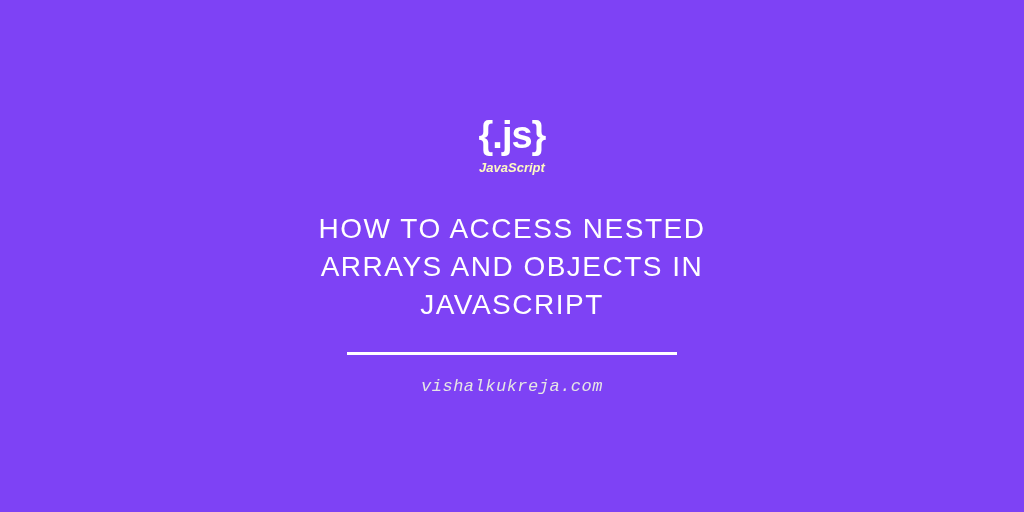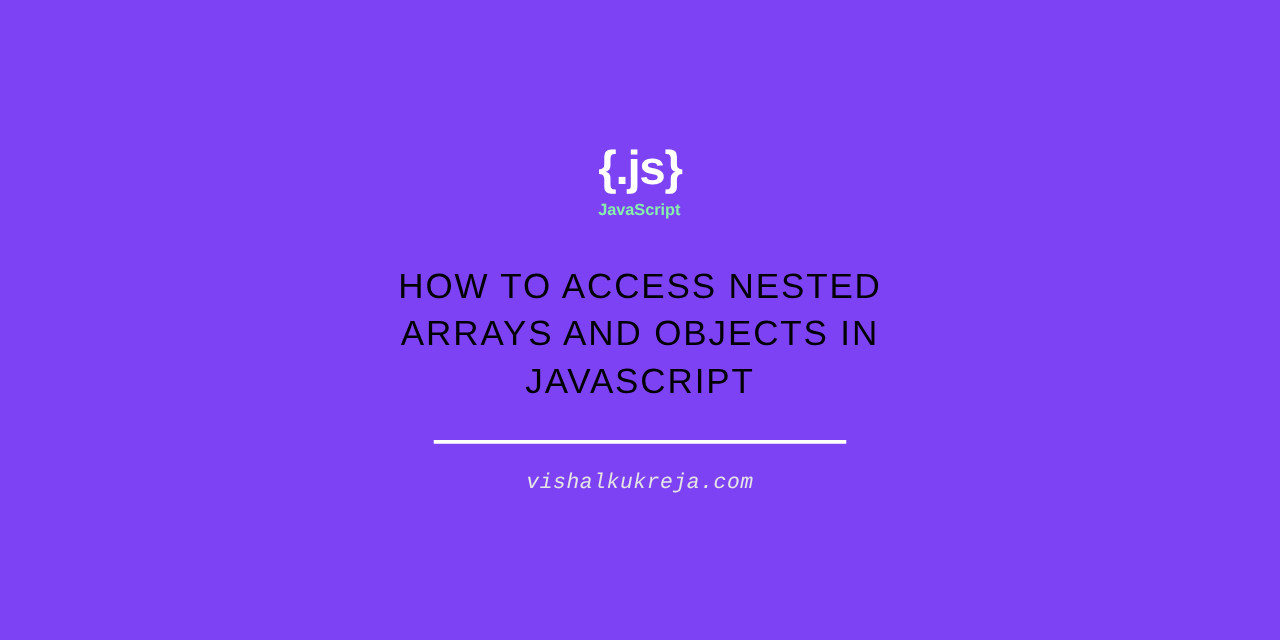--- a/index.html
+++ b/index.html
@@ -14,37 +14,39 @@
       display: flex;
       flex-direction: column;
       align-items: center;
       justify-content: center;
       font-family: Arial, Helvetica, sans-serif;
       overflow: hidden;
     }
     .logo-container {
       display: flex;
       flex-direction: column;
+      align-items: center;
       margin-bottom: 35px;
     }
     .logo-text {
       color: #ffffff;
       font-size: 38px;
       font-weight: bold;
       letter-spacing: -1px;
       line-height: 1;
     }
     .logo-subtitle {
-      color: #86efac;
+      color: #fef9c3;
       font-size: 13px;
       font-weight: 600;
       margin-top: 6px;
+      font-style: italic;
     }
     .title {
-      color: #000000;
+      color: #ffffff;
       font-size: 28px;
       font-weight: 500;
       text-align: center;
       line-height: 1.35;
       letter-spacing: 1.5px;
       max-width: 420px;
     }
     .divider {
       width: 330px;
       height: 3px;

